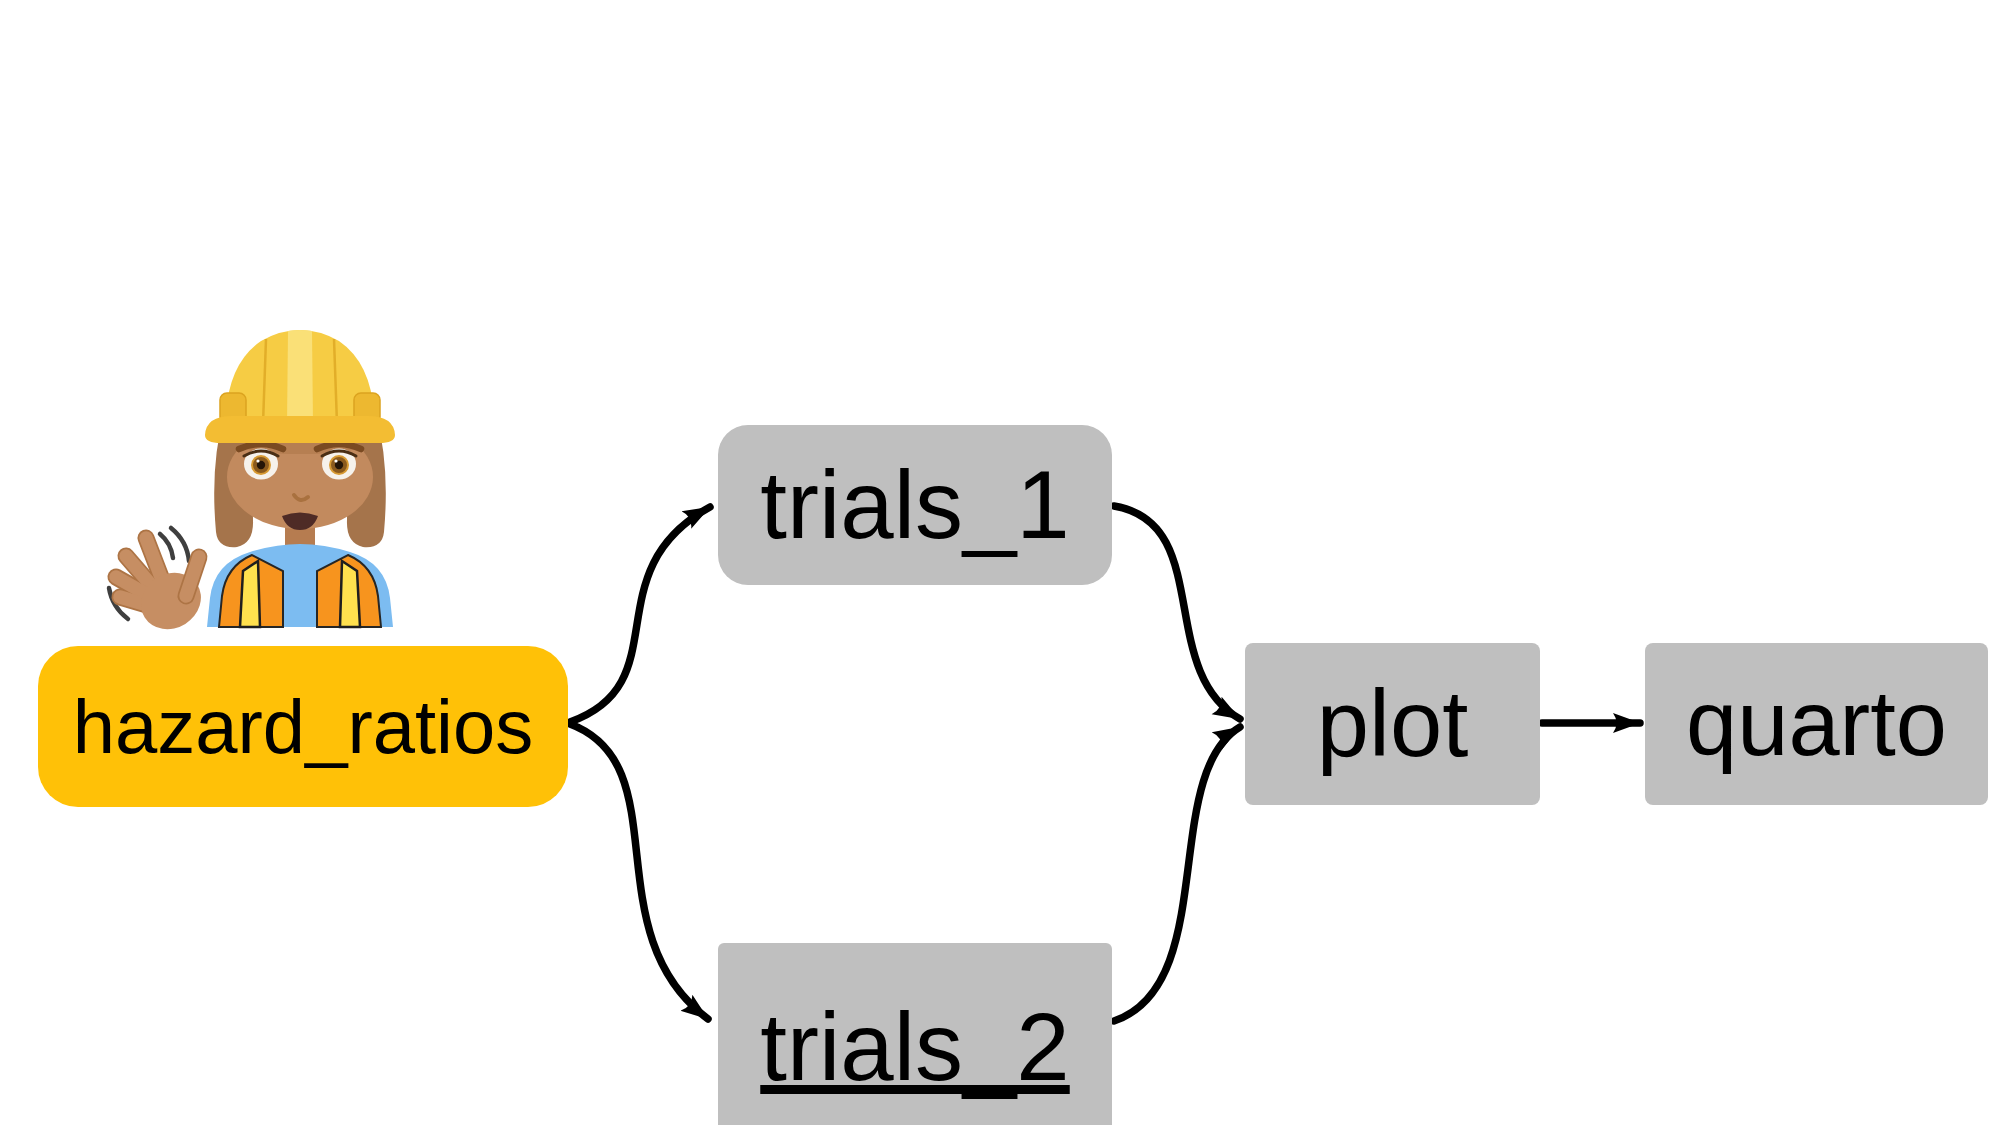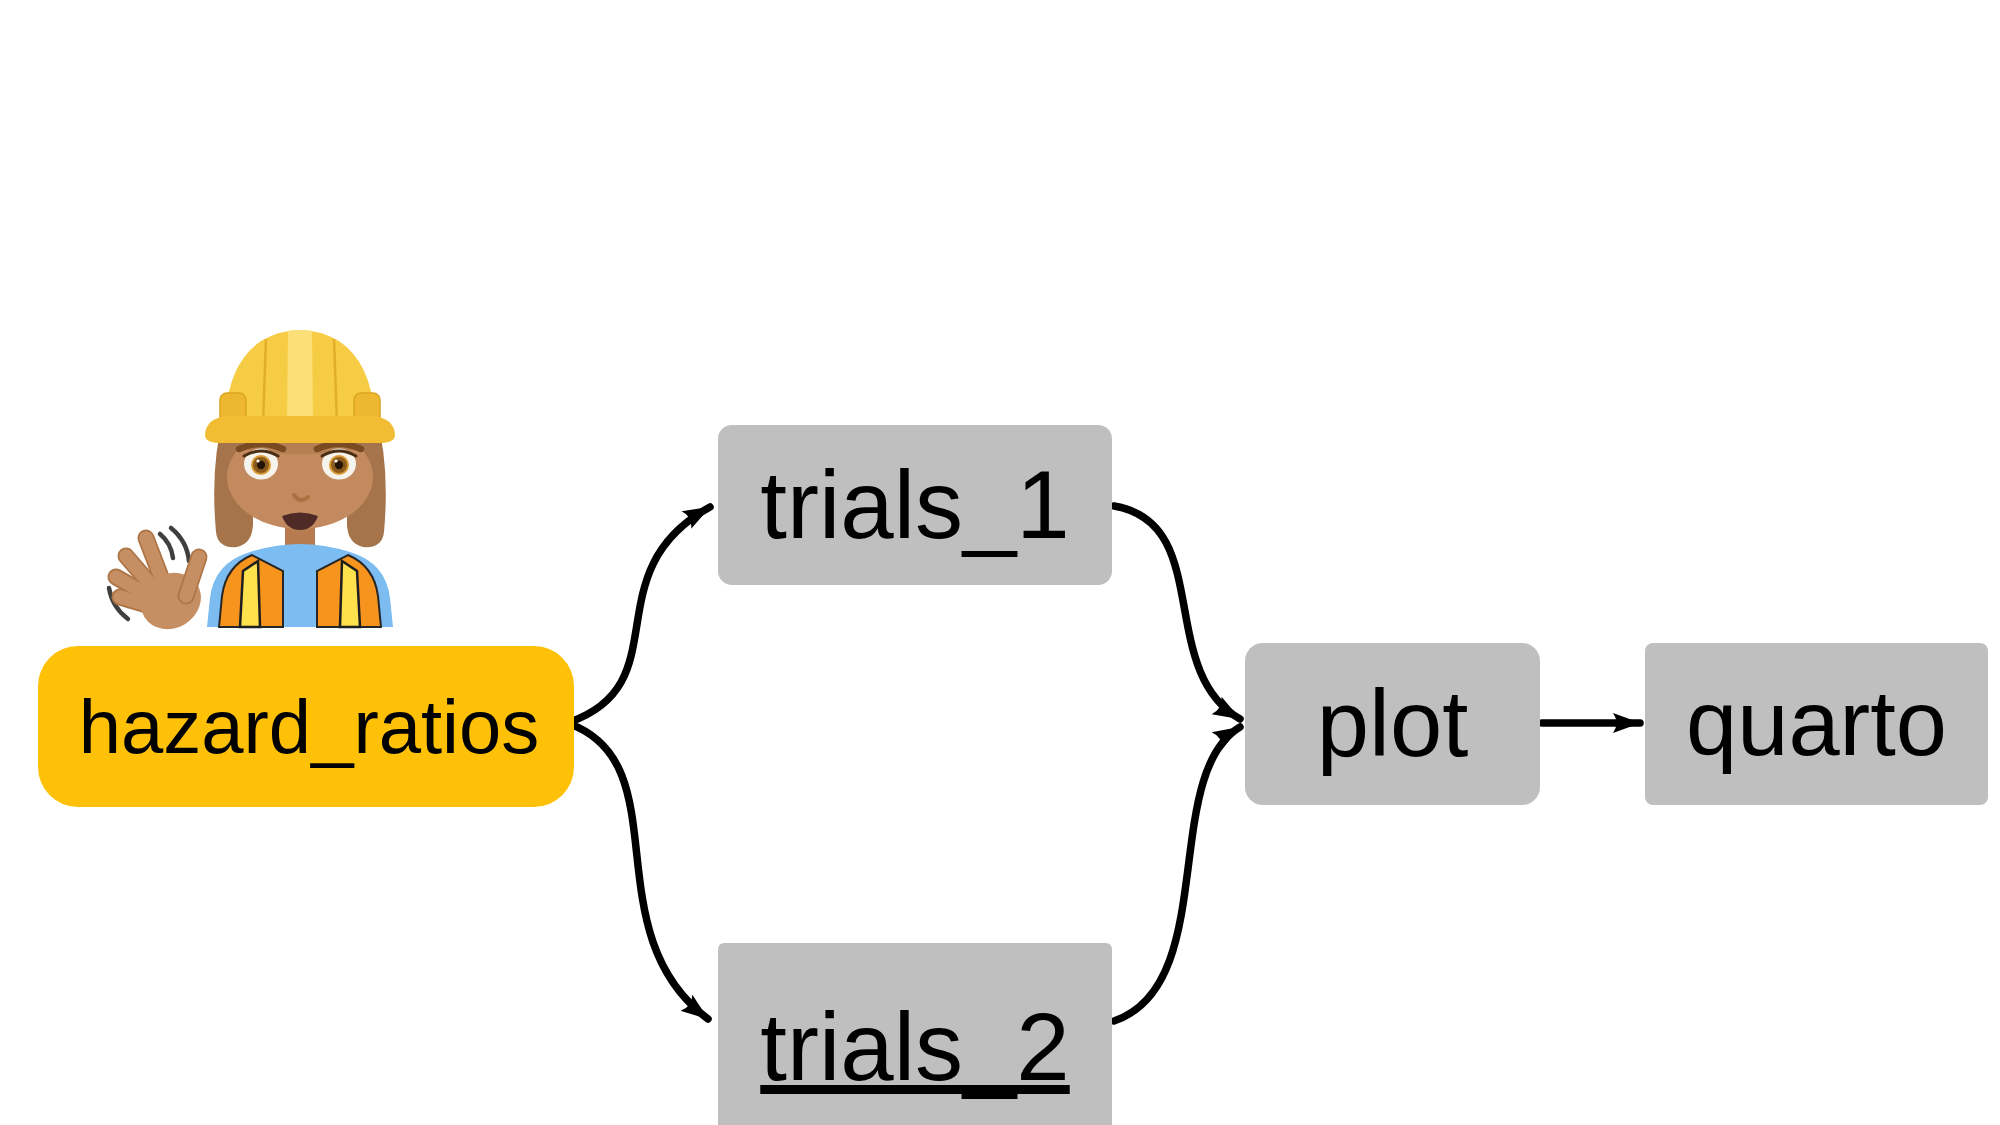--- a/index.html
+++ b/index.html
@@ -6,23 +6,23 @@
   .stage{
     position:relative;width:2000px;height:1125px;background:#ffffff;overflow:hidden;
     font-family:"Liberation Sans",sans-serif;
   }
   svg.layer{position:absolute;left:0;top:0;}
   .node{
     position:absolute;display:flex;align-items:center;justify-content:center;
     color:#000;line-height:1.15;white-space:nowrap;
   }
   .n-hazard {left:38px;  top:646px; width:530px;height:161px;border-radius:40px;font-size:76px;}
-  .n-trials1{left:718px; top:425px; width:394px;height:160px;border-radius:14px;font-size:96px;}
+  .n-trials1{left:718px; top:425px; width:394px;height:160px;border-radius:30px;font-size:96px;}
   .n-trials2{left:718px; top:943px; width:394px;height:208px;border-radius:6px;font-size:96px;text-decoration:underline;}
-  .n-plot   {left:1245px;top:643px; width:295px;height:162px;border-radius:18px;font-size:94px;}
+  .n-plot   {left:1245px;top:643px; width:295px;height:162px;border-radius:8px;font-size:94px;}
   .n-quarto {left:1645px;top:643px; width:343px;height:162px;border-radius:8px;font-size:92px;}
   .edge{stroke:#000;stroke-width:7.5;fill:none;stroke-linecap:round;}
   .emoji{position:absolute;left:70px;top:320px;width:360px;height:310px;}
 </style>
 </head>
 <body>
 
 <div class="stage">
 
   <svg class="layer" width="2000" height="1125" viewBox="0 0 2000 1125" aria-hidden="true">
@@ -104,21 +104,21 @@
         <line x1="151" y1="585" x2="126" y2="556"></line>
         <line x1="146" y1="594" x2="116" y2="577"></line>
         <line x1="147" y1="605" x2="120" y2="597"></line>
       </g>
       <ellipse cx="171" cy="601" rx="31" ry="27" transform="rotate(-32 171 601)" fill="#C68E63"></ellipse>
       <line x1="186" y1="596" x2="199" y2="557" stroke="#AD7445" stroke-width="17" stroke-linecap="round"></line>
       <line x1="186" y1="596" x2="199" y2="557" stroke="#C68E63" stroke-width="13.5" stroke-linecap="round"></line>
     </g>
   </svg>
 
-  <div class="node n-hazard" style="background-color: rgb(255, 193, 7); color: rgb(0, 0, 0); padding-left: 6px;">
+  <div class="node n-hazard" style="background-color: rgb(255, 193, 7); color: rgb(0, 0, 0);">
     <span>hazard_ratios</span>
   </div>
   <div class="node n-trials1" style="background-color: rgb(191, 191, 191); color: rgb(0, 0, 0);">
     <span>trials_1</span>
   </div>
   <div class="node n-trials2" style="background-color: rgb(191, 191, 191); color: rgb(0, 0, 0);">
     <span>trials_2</span>
   </div>
   <div class="node n-plot" style="background-color: rgb(191, 191, 191); color: rgb(0, 0, 0);">
     <span>plot</span>

